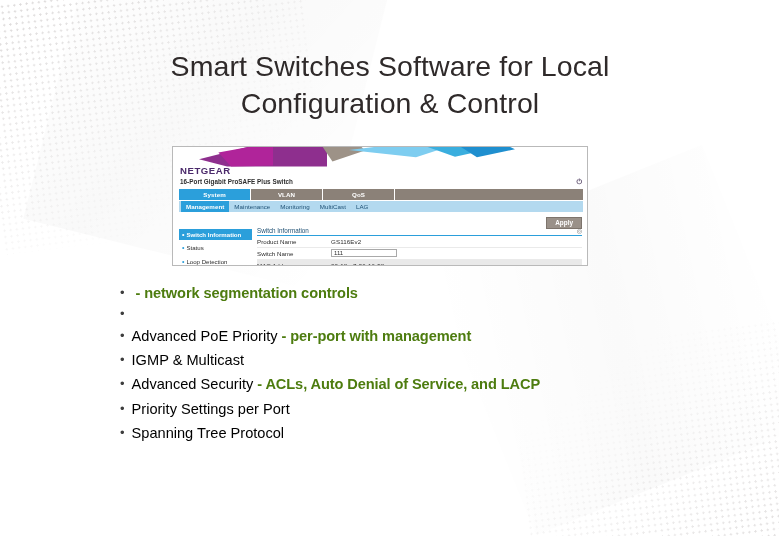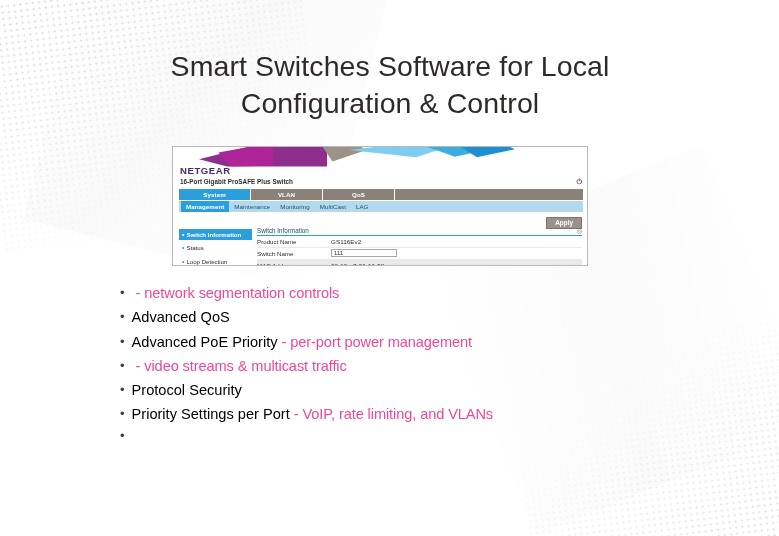--- a/index.html
+++ b/index.html
@@ -243,22 +243,22 @@
     white-space: nowrap;
   }
   .feat .dot {
     color: #3d3d3d;
     font-size: 13px;
     line-height: 1;
     margin-right: 7px;
     position: relative; top: -1px;
   }
   .feat .feat-desc {
-    font-weight: 400;
-    color: #ec4899;
+    font-weight: 700;
+    color: #4d7c0f;
     margin-left: 4px;
     letter-spacing: -.1px;
   }
 </style>
 </head>
 <body>
 
 <div id="slide">
 
   <div class="dotgrid" id="dots-tl"></div>
@@ -339,38 +339,38 @@
 
   <div id="headline">Smart Switches Software for Local Configuration &amp; Control</div>
 
   <div id="features">
     <div class="feat">
       <span class="dot">•</span>
       <span class="feat-desc">- network segmentation controls</span>
     </div>
     <div class="feat">
       <span class="dot">•</span>
-      <span class="feat-label">Advanced QoS</span>
     </div>
     <div class="feat">
       <span class="dot">•</span>
       <span class="feat-label">Advanced PoE Priority</span>
-      <span class="feat-desc">- per-port power management</span>
-    </div>
-    <div class="feat">
-      <span class="dot">•</span>
-      <span class="feat-desc">- video streams &amp; multicast traffic</span>
-    </div>
-    <div class="feat">
-      <span class="dot">•</span>
-      <span class="feat-label">Protocol Security</span>
+      <span class="feat-desc">- per-port with management</span>
+    </div>
+    <div class="feat">
+      <span class="dot">•</span>
+      <span class="feat-label">IGMP &amp; Multicast</span>
+    </div>
+    <div class="feat">
+      <span class="dot">•</span>
+      <span class="feat-label">Advanced Security</span>
+      <span class="feat-desc">- ACLs, Auto Denial of Service, and LACP</span>
     </div>
     <div class="feat">
       <span class="dot">•</span>
       <span class="feat-label">Priority Settings per Port</span>
-      <span class="feat-desc">- VoIP, rate limiting, and VLANs</span>
-    </div>
-    <div class="feat">
-      <span class="dot">•</span>
+    </div>
+    <div class="feat">
+      <span class="dot">•</span>
+      <span class="feat-label">Spanning Tree Protocol</span>
     </div>
   </div>
 
 </div>
 
 </body></html>

